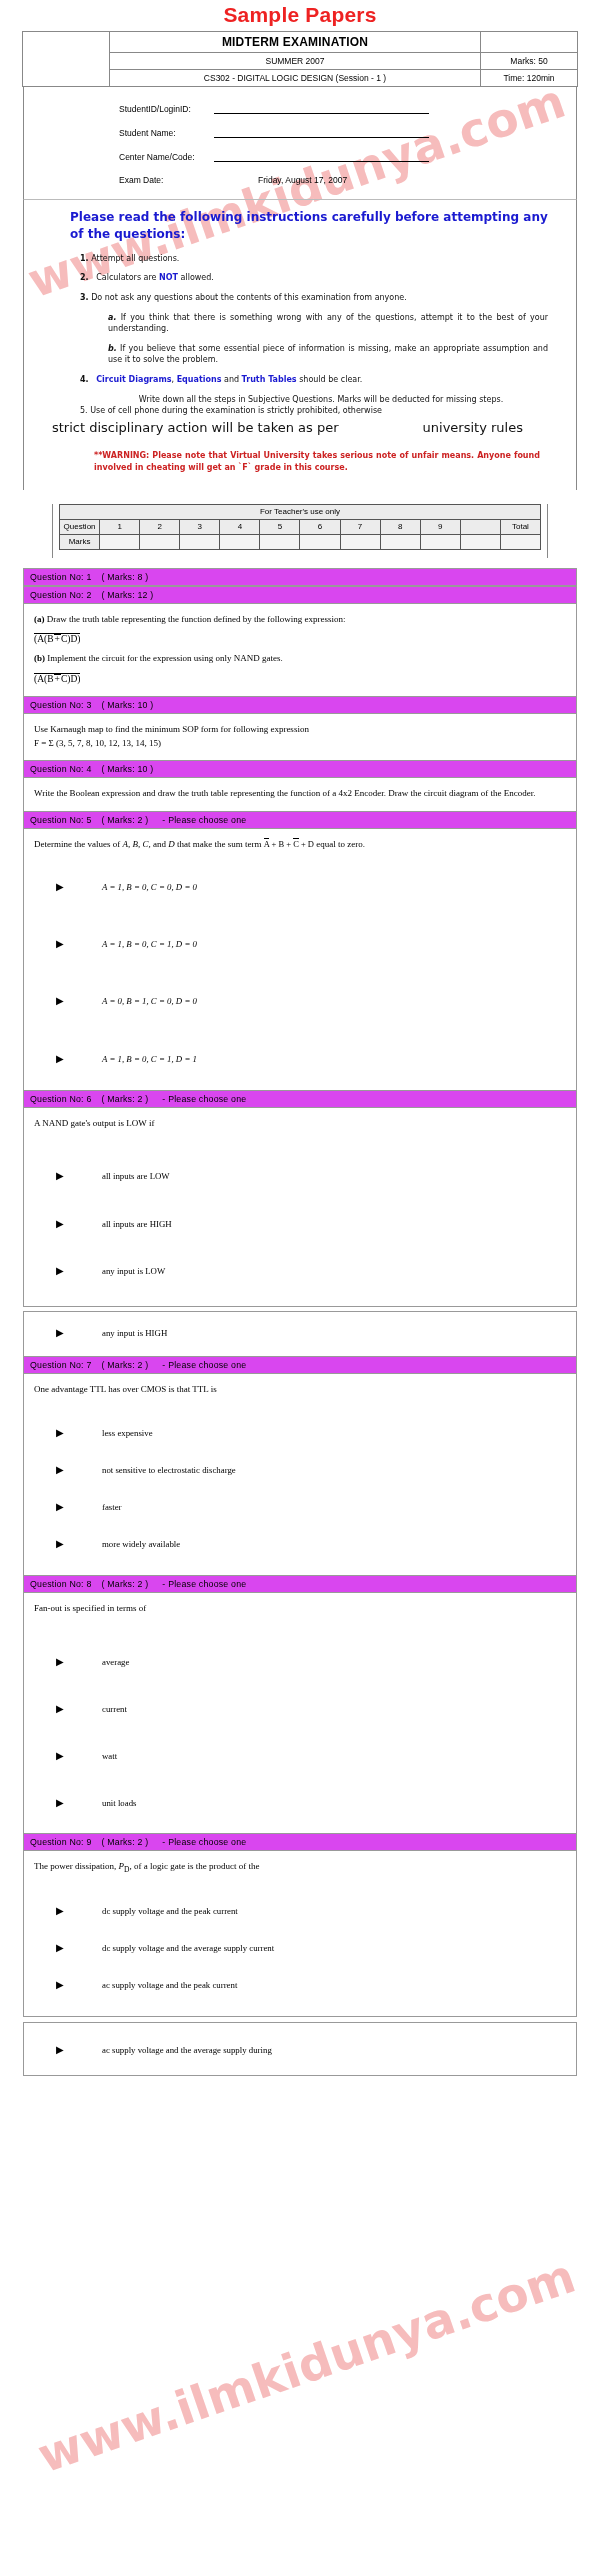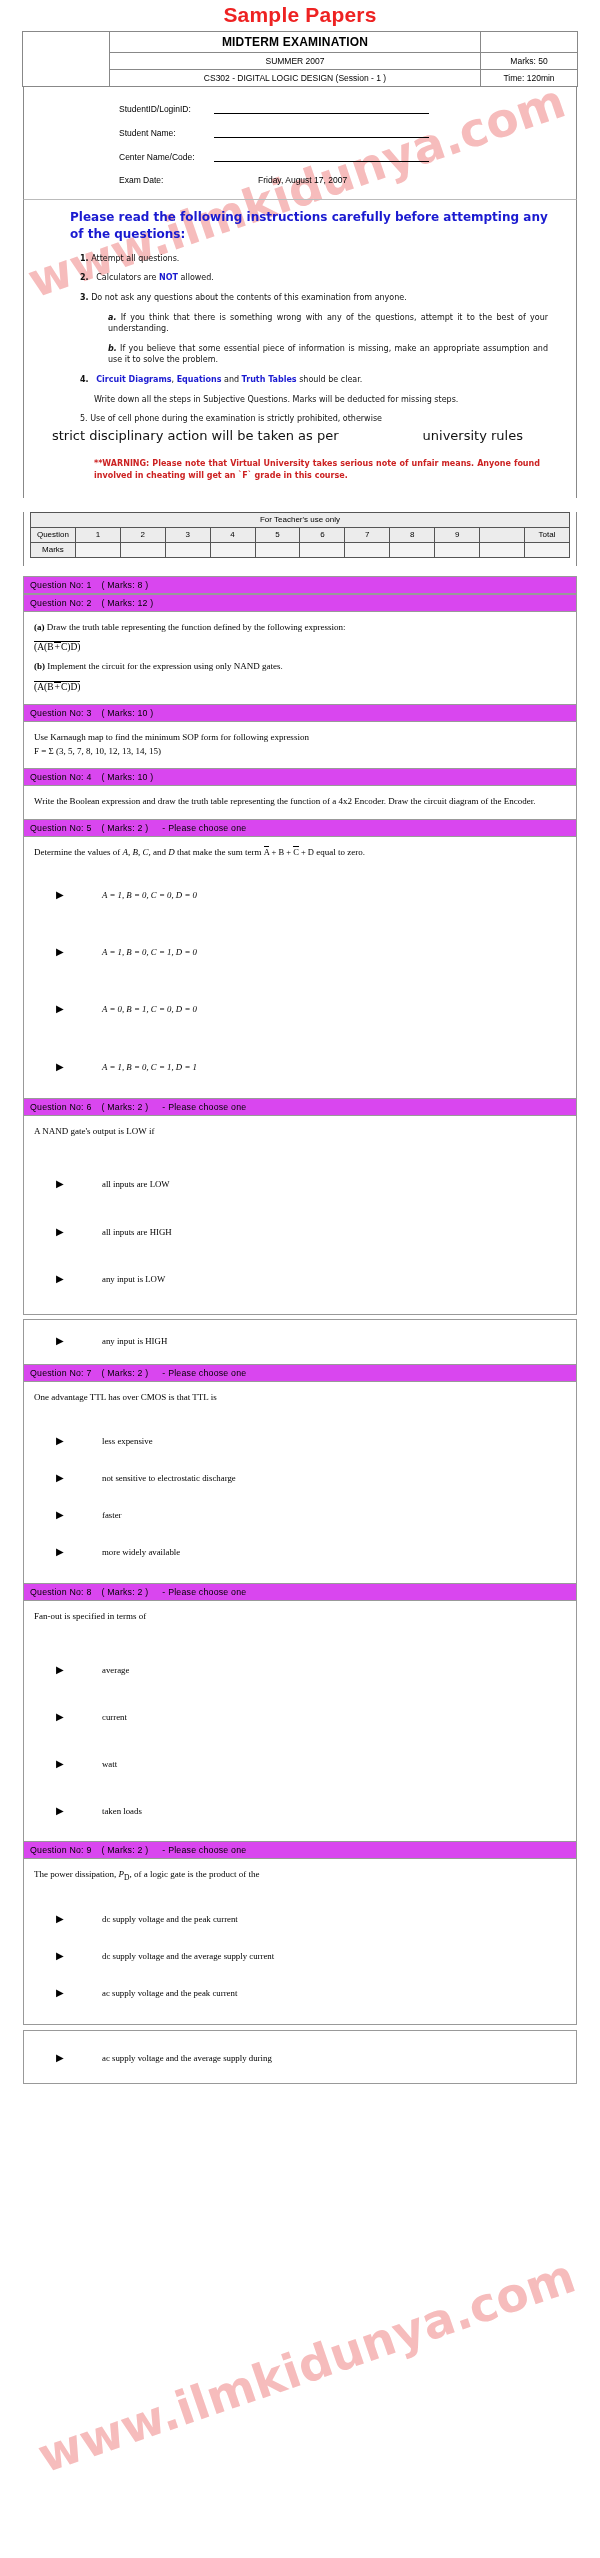--- a/index.html
+++ b/index.html
@@ -132,23 +132,23 @@
     line-height: 1.45;
     margin-bottom: 8px;
     padding-left: 56px;
     text-align: justify;
     color: #111;
   }
   .instr-sub .alpha { font-weight: bold; font-style: italic; }
   .instr-cont {
     font-size: 8px;
     line-height: 1.45;
-    margin-bottom: 8px;
     padding-left: 42px;
     color: #111;
+    text-align: center;
   }
   .blue { color: #1a1ad0; font-weight: bold; }
   .instr-wide {
     font-size: 8px;
     line-height: 1.45;
     margin-bottom: 2px;
     padding-left: 28px;
     text-align: justify;
     color: #111;
   }
@@ -167,21 +167,21 @@
     line-height: 1.5;
     padding-left: 42px;
     padding-right: 8px;
     text-align: justify;
     margin-top: 12px;
     margin-bottom: 6px;
   }
 
   
   .teach-wrap {
-    width: 554px;
+    width: 496px;
     margin: 14px auto 0 auto;
     border-left: 1px solid #888;
     border-right: 1px solid #888;
     box-sizing: border-box;
     padding: 0 6px 8px 6px;
   }
   table.teach {
     width: 100%;
     border-collapse: collapse;
     border: 1px solid #555;
@@ -569,21 +569,21 @@
         <span class="otxt">current</span>
       </div>
       <div class="spacer-md"></div>
       <div class="opt">
         <span class="tri">▶</span>
         <span class="otxt">watt</span>
       </div>
       <div class="spacer-md"></div>
       <div class="opt">
         <span class="tri">▶</span>
-        <span class="otxt">taken loads</span>
+        <span class="otxt">unit loads</span>
       </div>
       <div style="height:12px"></div>
     </div>
   </div>
 
   <div class="qsec">
     <div class="qhead">
       <span>Question No: 9</span><span class="mk">( Marks: 2 )</span><span class="choose">-  Please choose one</span>
     </div>
     <div class="qbody">

